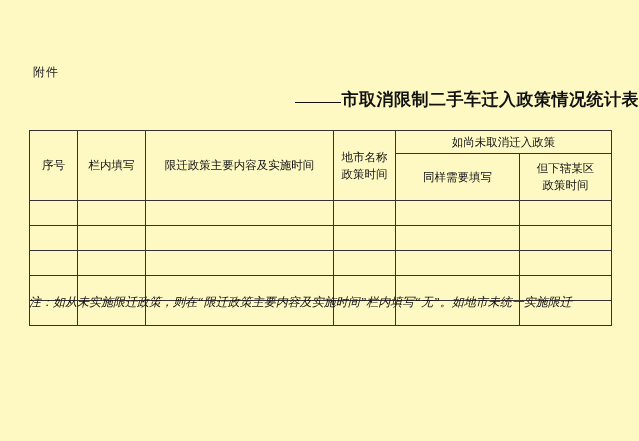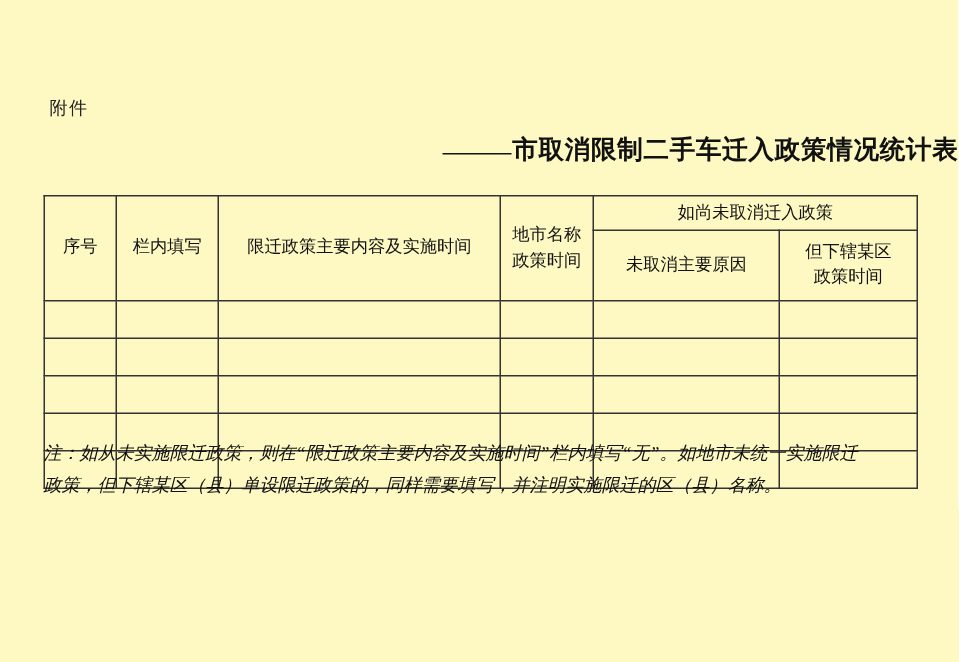--- a/index.html
+++ b/index.html
@@ -115,21 +115,21 @@
       <td rowspan="2">序号</td>
       <td rowspan="2">栏内填写</td>
       <td rowspan="2" class="c-policy">限迁政策主要内容及实施时间</td>
       <td rowspan="2">
         <span class="two-line">地市名称</span>
         <span class="two-line">政策时间</span>
       </td>
       <td colspan="2">如尚未取消迁入政策</td>
     </tr>
     <tr class="h-row-2">
-      <td>未取消主要原因</td>
+      <td>同样需要填写</td>
       <td>
         <span class="two-line">但下辖某区</span>
         <span class="two-line">政策时间</span>
       </td>
     </tr>
 
     <tr class="body-row">
       <td class="cell-pad"></td>
       <td class="cell-pad"></td>
       <td class="cell-pad"></td>
@@ -167,16 +167,15 @@
       <td class="cell-pad"></td>
       <td class="cell-pad"></td>
       <td class="cell-pad"></td>
       <td class="cell-pad"></td>
     </tr>
   </tbody>
     </table>
 
   <div class="note">
     <span class="indent">注：如从未实施限迁政策，则在“限迁政策主要内容及实施时间”栏内填写“无”。如地市未统一实施限迁</span>
-    <span class="indent">政策，但下辖某区（县）单设限迁政策的，同样需要填写，并注明实施限迁的区（县）名称。</span>
   </div>
 
 </div>
 
 </body></html>

